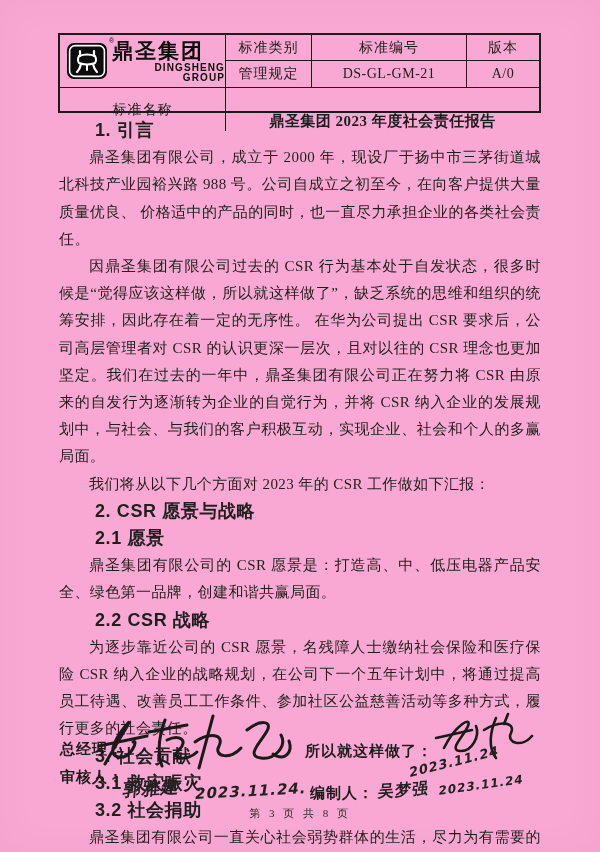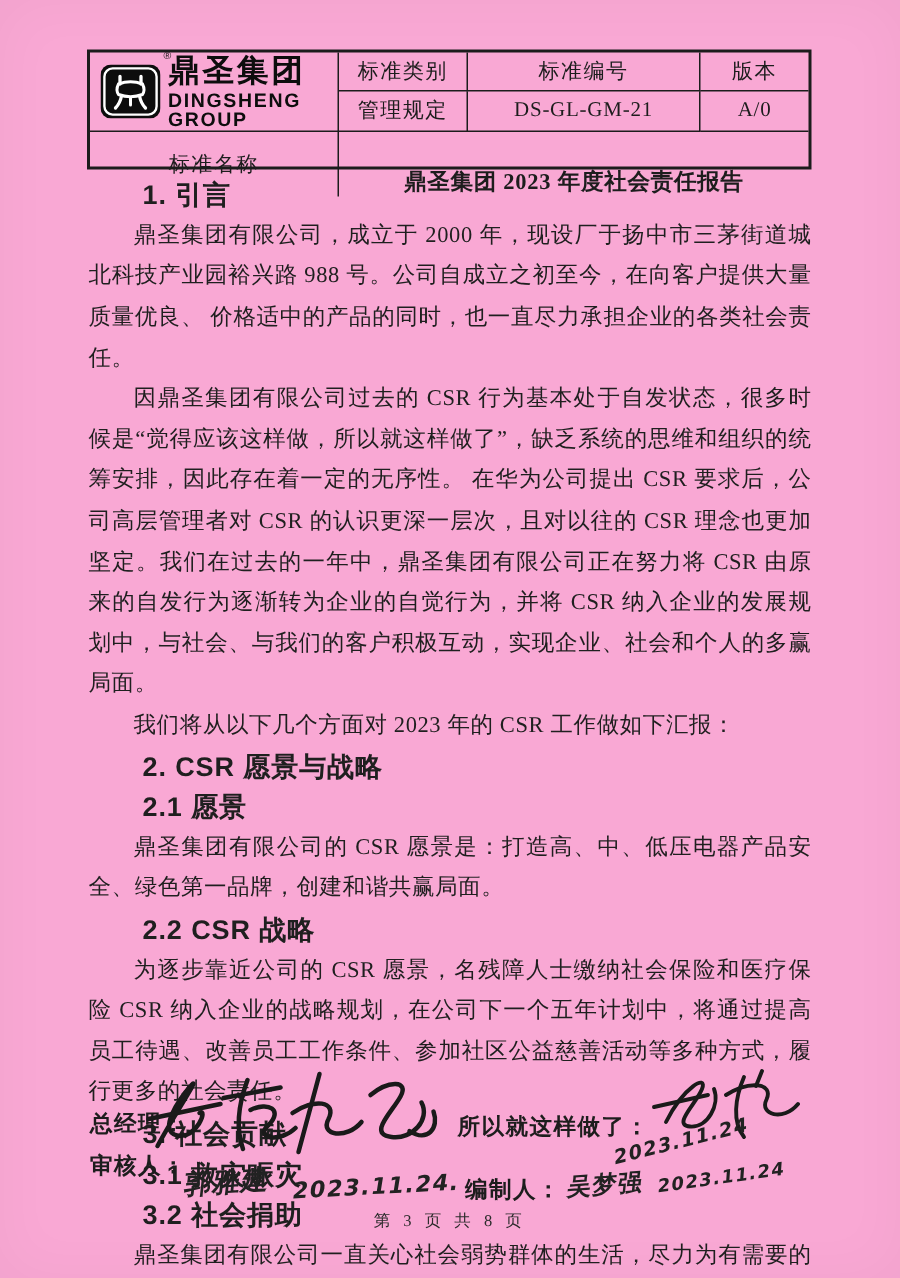--- a/index.html
+++ b/index.html
@@ -34,21 +34,21 @@
   .name-label { grid-row:3; grid-column:1; }
   .name-value { grid-row:3; grid-column:2 / span 3; font-weight:bold; font-size:15px; letter-spacing:0.5px;margin-top:24px; }
   .code { letter-spacing:0.5px; font-family:"Liberation Serif", serif; }
 
   
   .logo-wrap { display:flex; align-items:center; gap:5px; position:relative; }
   .logo-mark { width:40px; height:36px; position:relative; flex:0 0 auto; }
   .logo-reg { position:absolute; top:-3px; left:42px; font-size:7px; color:#111; font-family:"Liberation Sans",sans-serif; }
   .logo-text { display:flex; flex-direction:column; line-height:1; }
   .logo-cn { font-family:"Liberation Sans","DejaVu Sans",sans-serif; font-weight:bold; font-size:21px; letter-spacing:2px; color:#0d0d0d; }
-  .logo-en { font-family:"Liberation Sans","DejaVu Sans",sans-serif; font-weight:bold; font-size:13px; letter-spacing:1.1px; color:#0d0d0d; margin-top:2px; }
+  .logo-en { font-family:"Liberation Sans","DejaVu Sans",sans-serif; font-weight:bold; font-size:10px; letter-spacing:1.1px; color:#0d0d0d; margin-top:2px;text-align:right; }
 
   
   .doc-body {
     position:absolute; left:59px; top:117px; width:482px;
     font-size:15px; line-height:27.2px; color:#1f1f1f;
     text-align:justify; letter-spacing:0.4px;
   }
   .doc-body .para { text-indent:2em; }
   .doc-body .heading { text-indent:2em; font-weight:bold; font-family:"Liberation Sans","DejaVu Sans",sans-serif; font-size:18px; letter-spacing:0.6px; }
 

